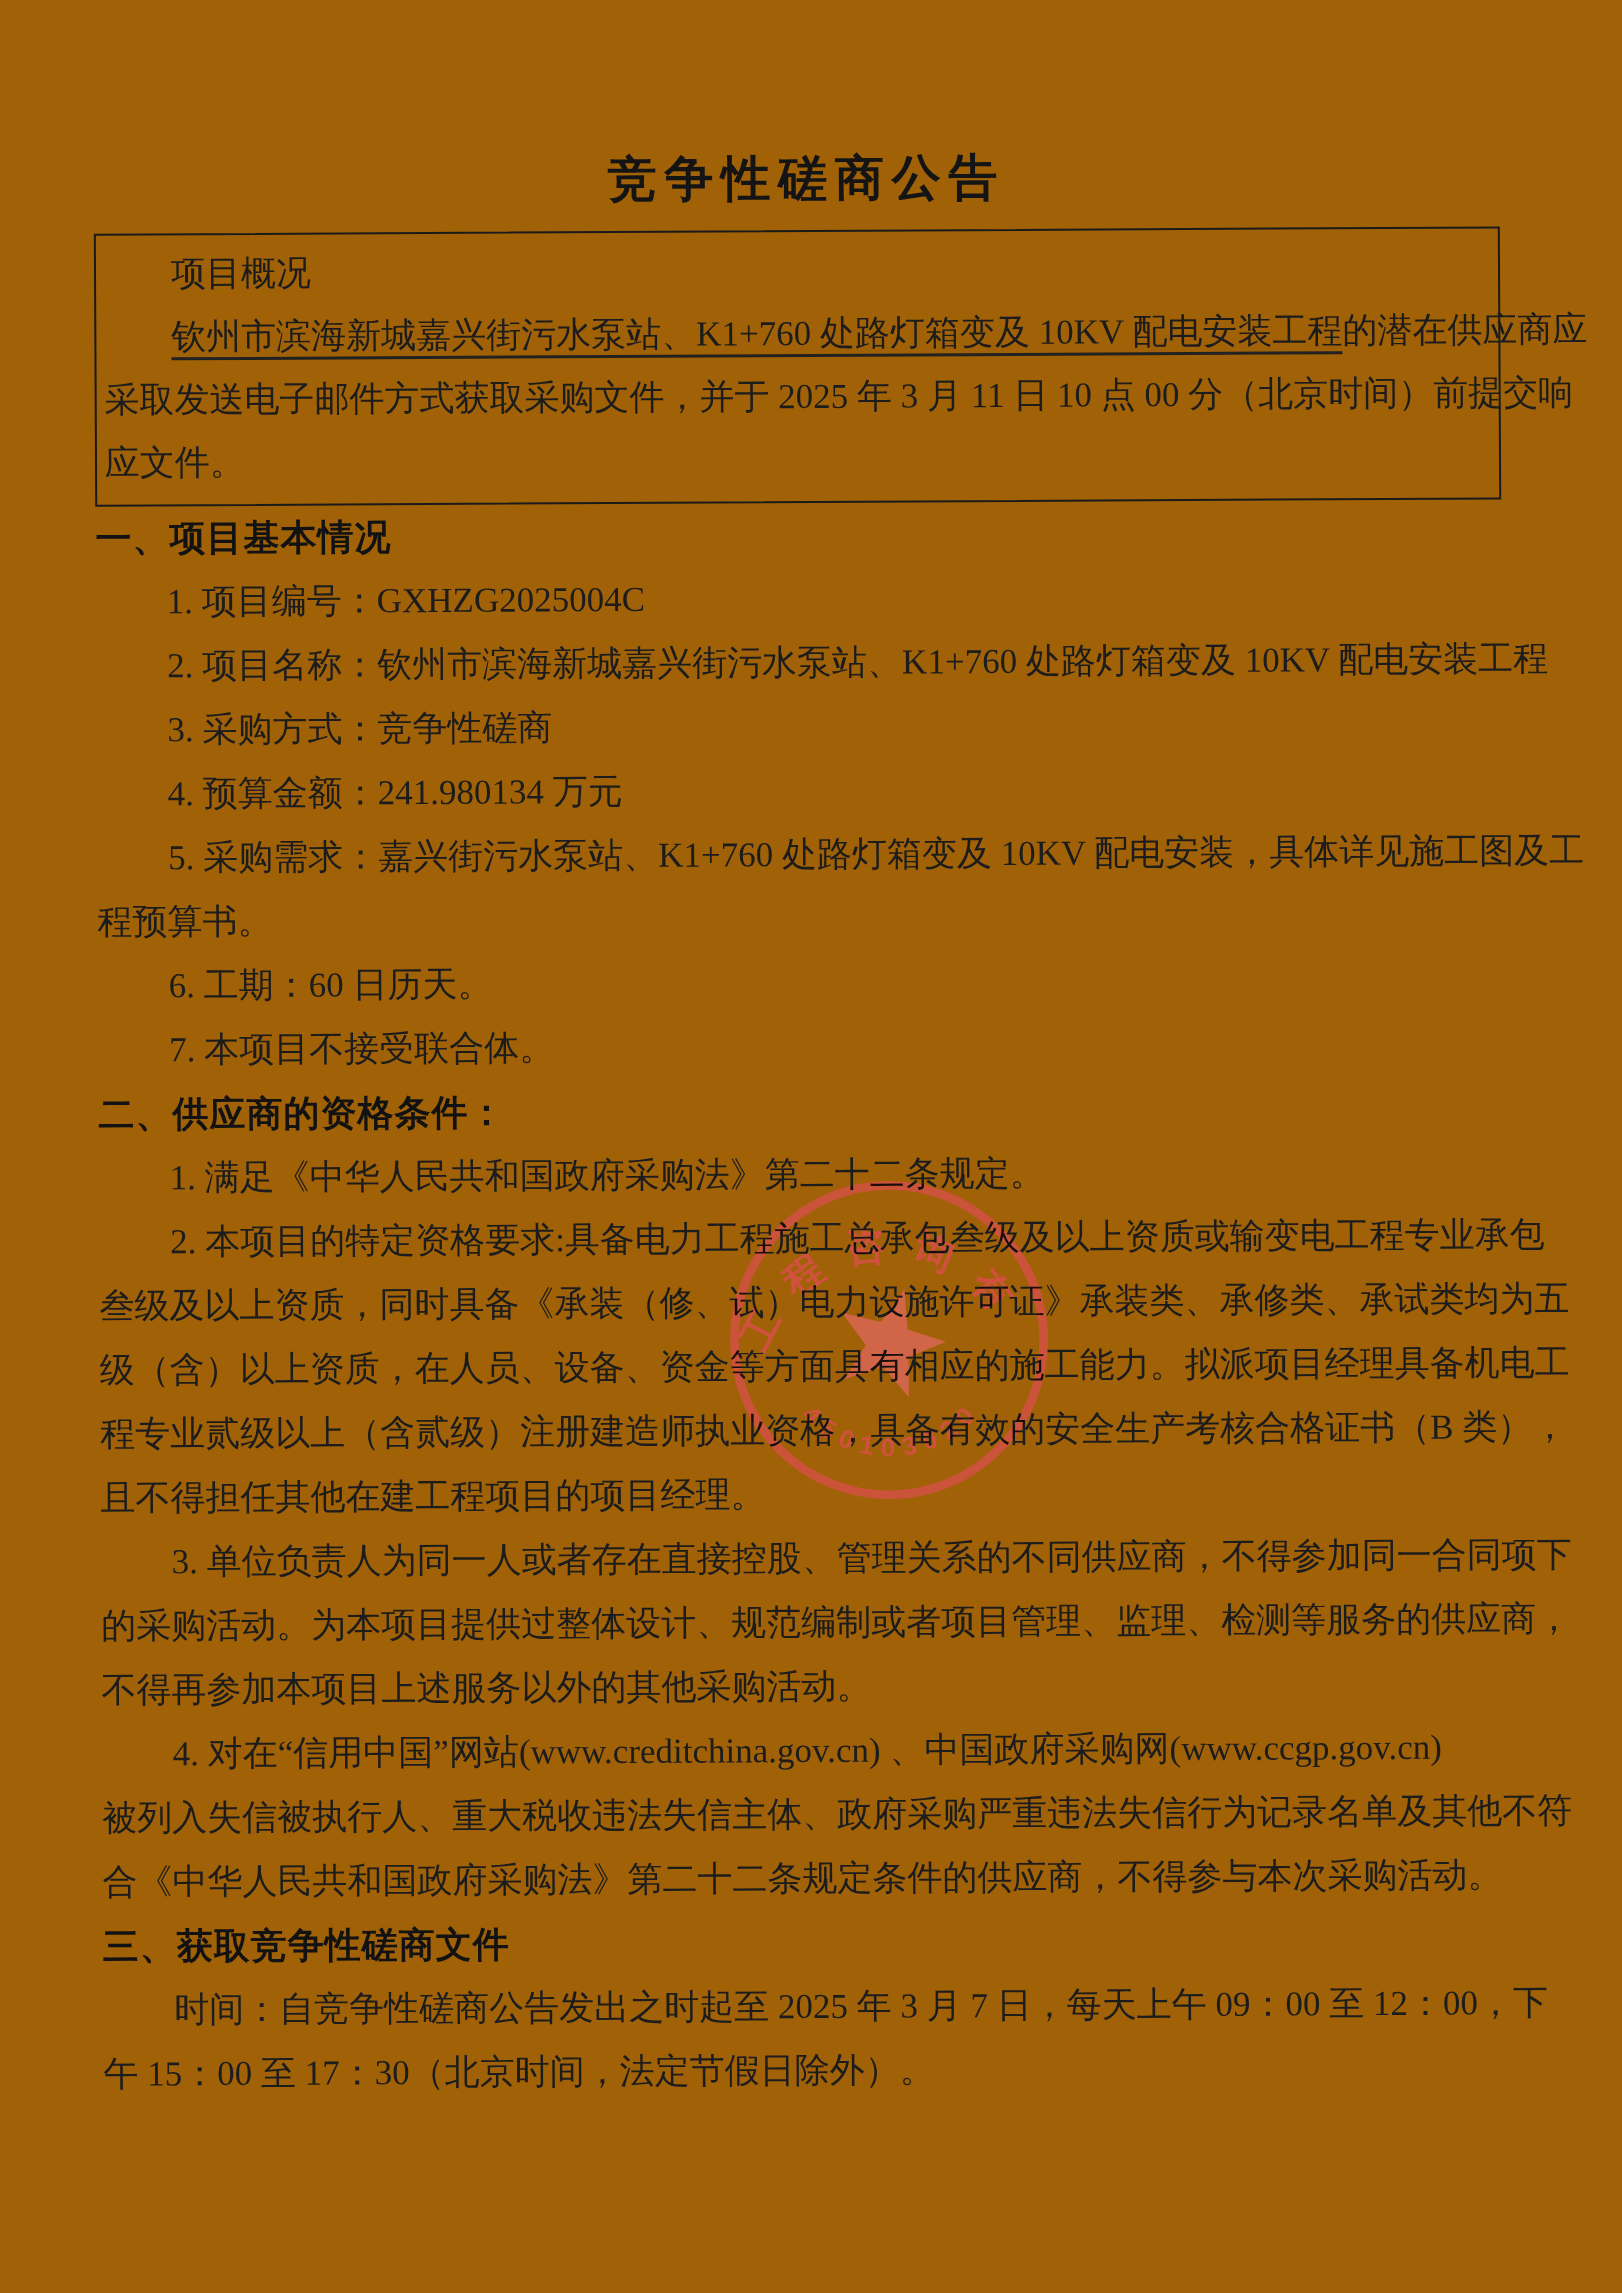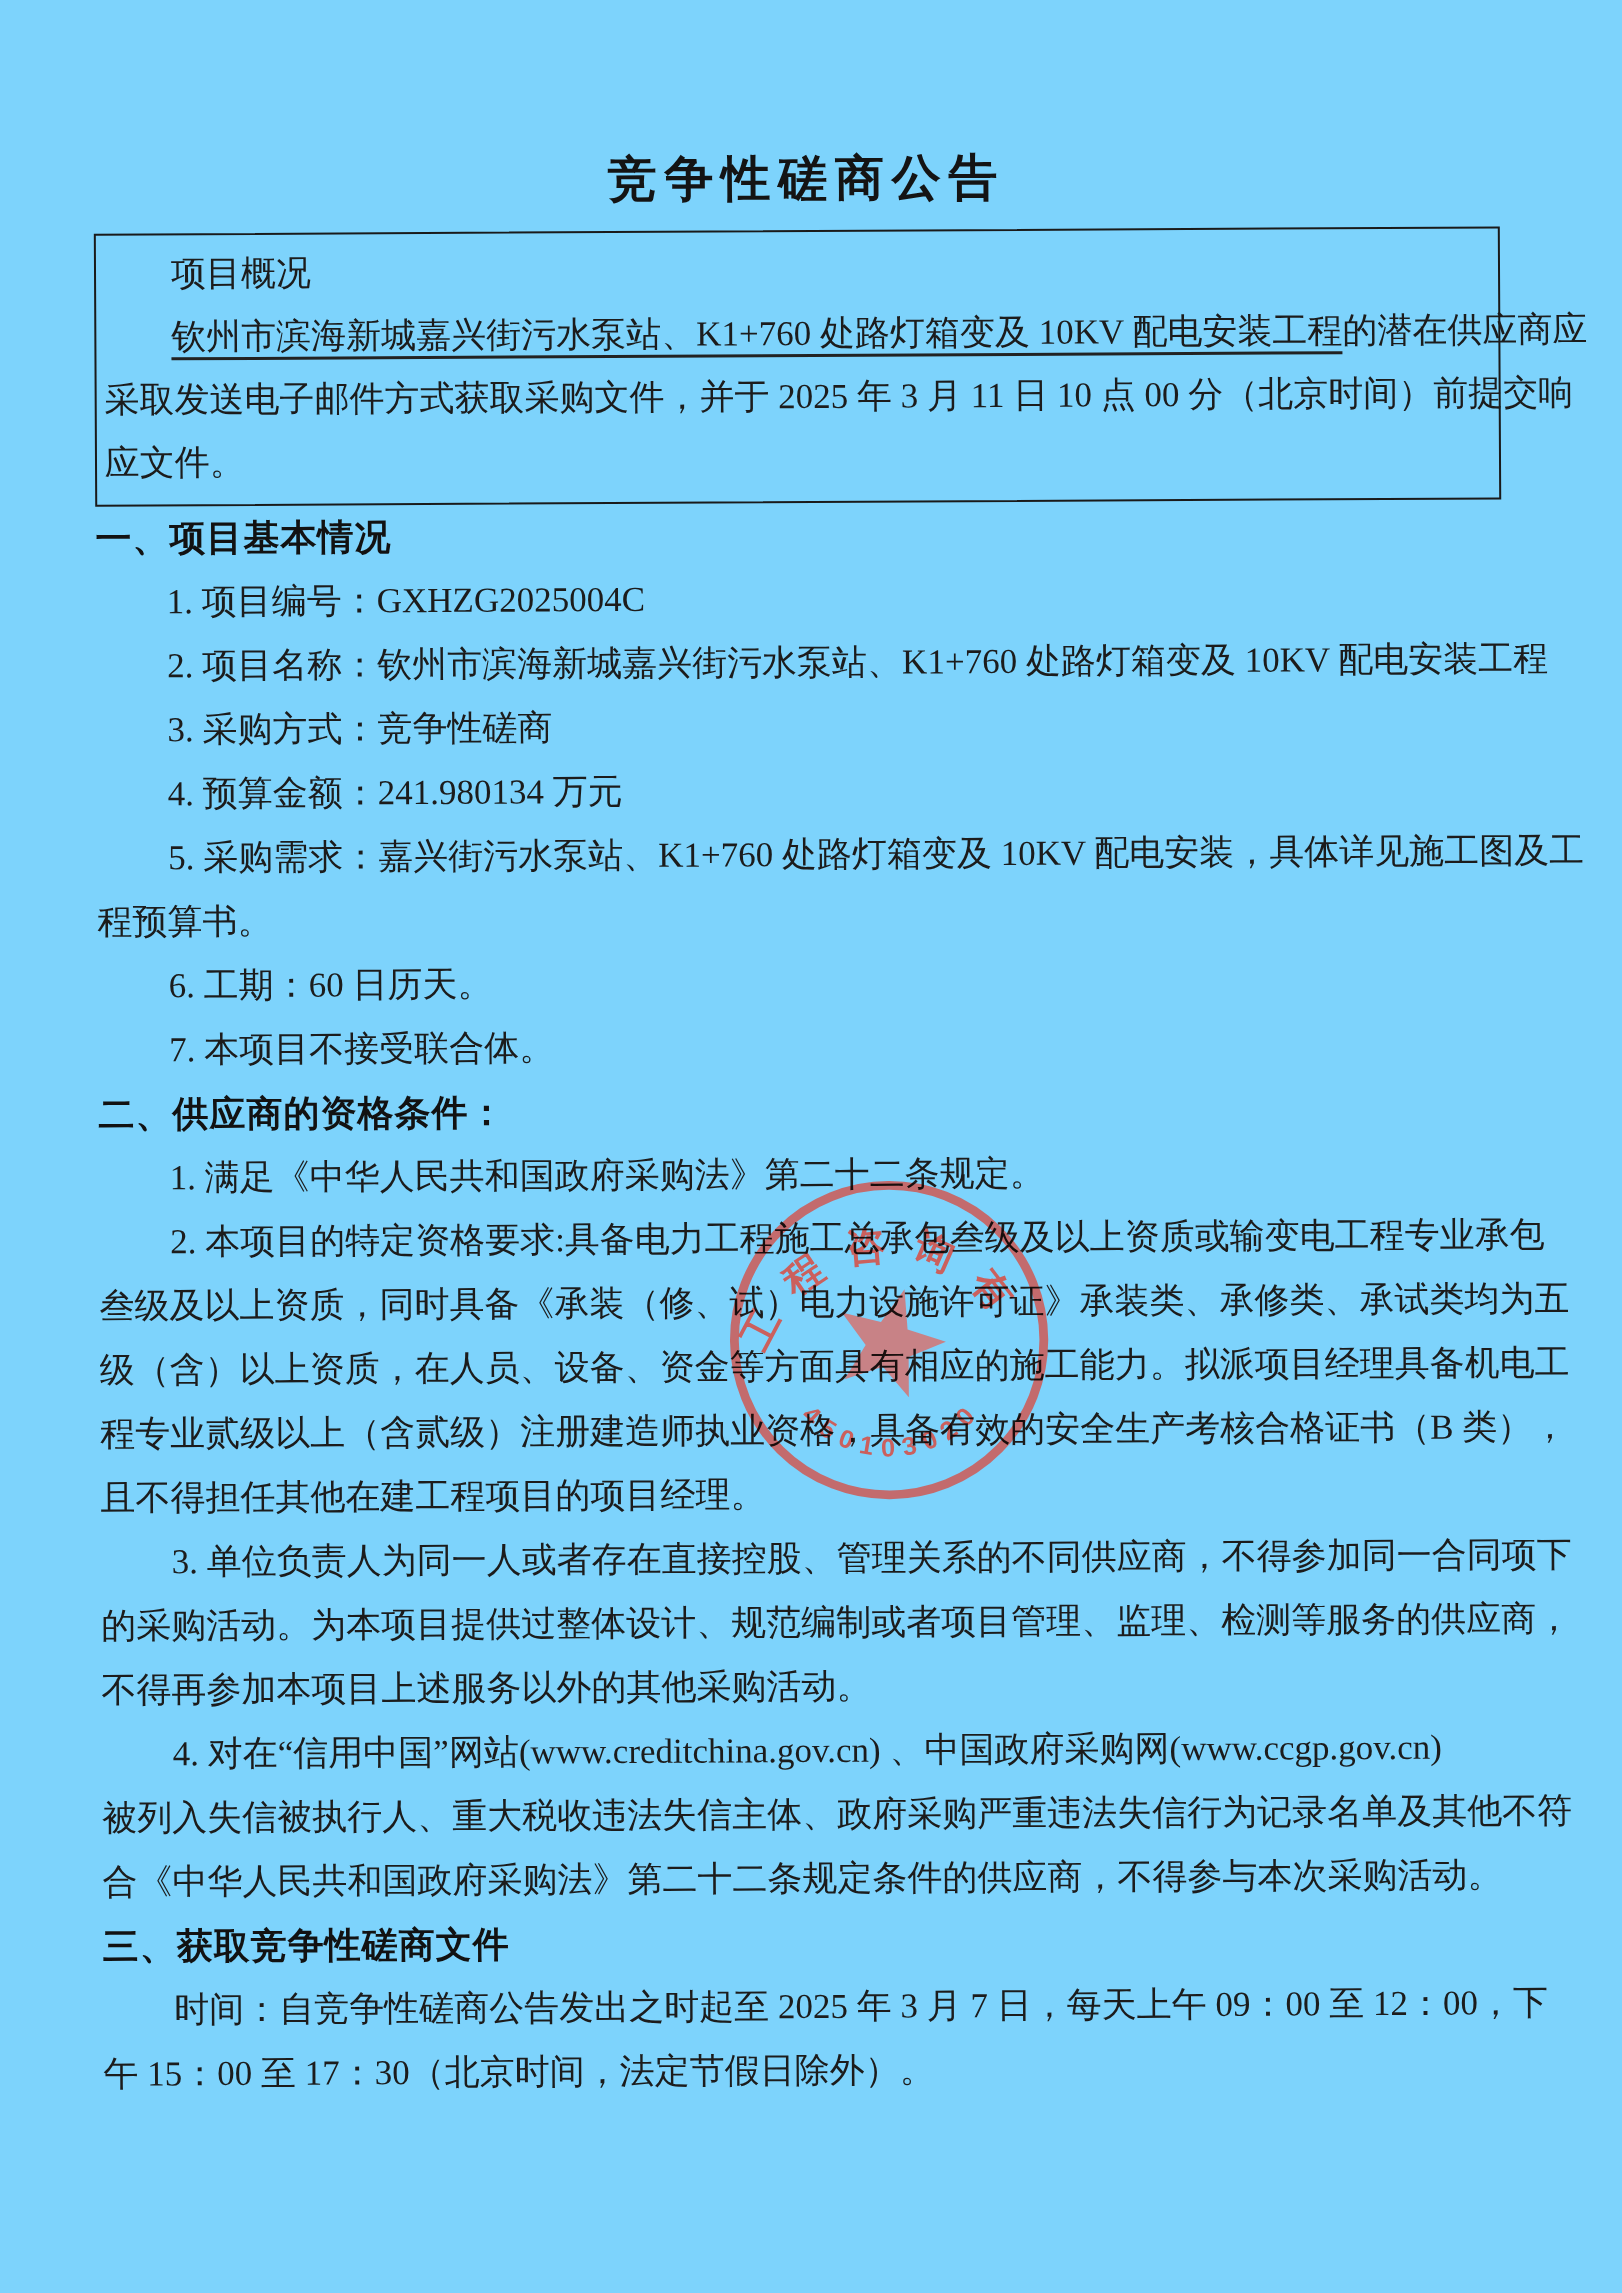--- a/index.html
+++ b/index.html
@@ -1,20 +1,20 @@
 <!DOCTYPE html>
 <html><head>
 <meta charset="utf-8">
 <style>
   html,body{margin:0;padding:0;background:#e8e8e6;}
   .page{
     position:relative;
     width:1622px;height:2294px;
     margin:0 auto;
-    background:#7dd3fc;
+    background:#a16207;
     overflow:hidden;
     font-family:"Liberation Serif","DejaVu Serif",serif;
     color:#1c1c1c;
   }
   .sheet{
     position:absolute;inset:0;
     transform:rotate(-0.3deg);
     transform-origin:50% 45%;
   }
   .doc-title{

